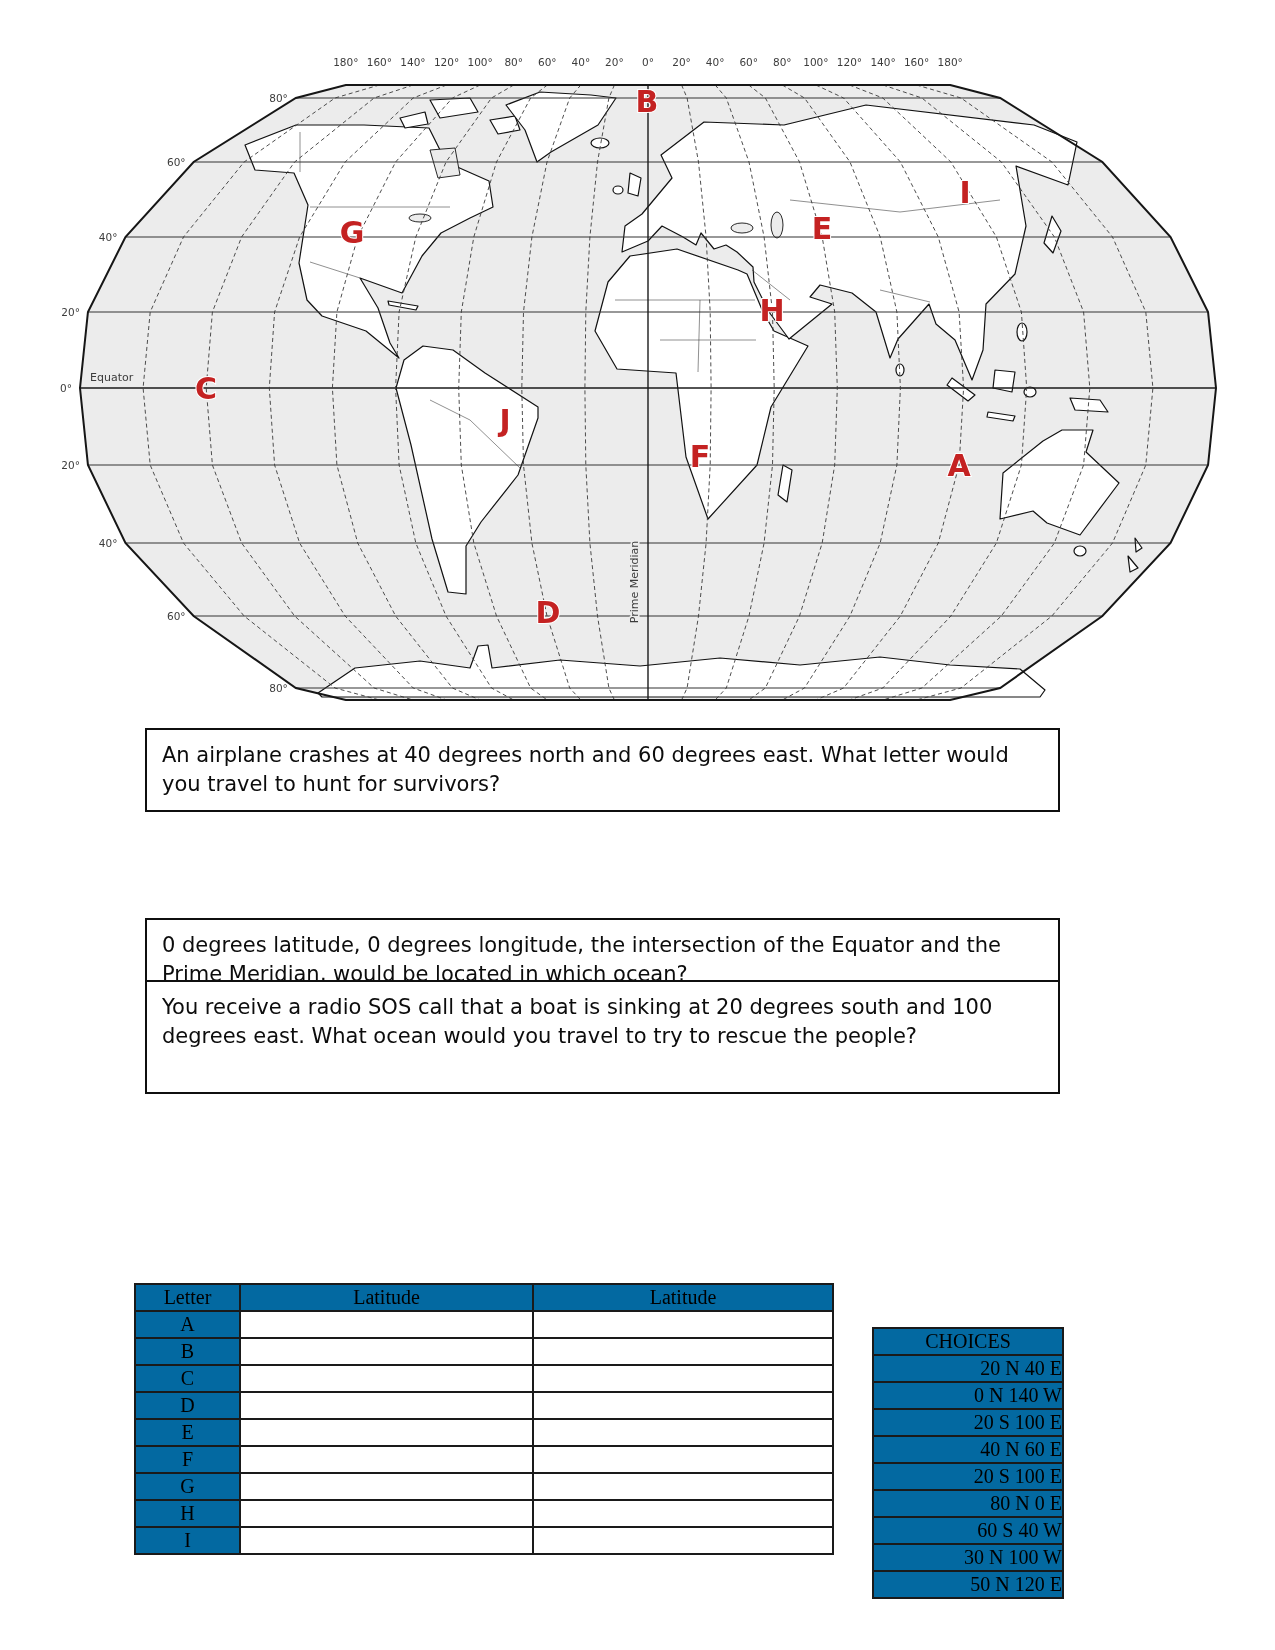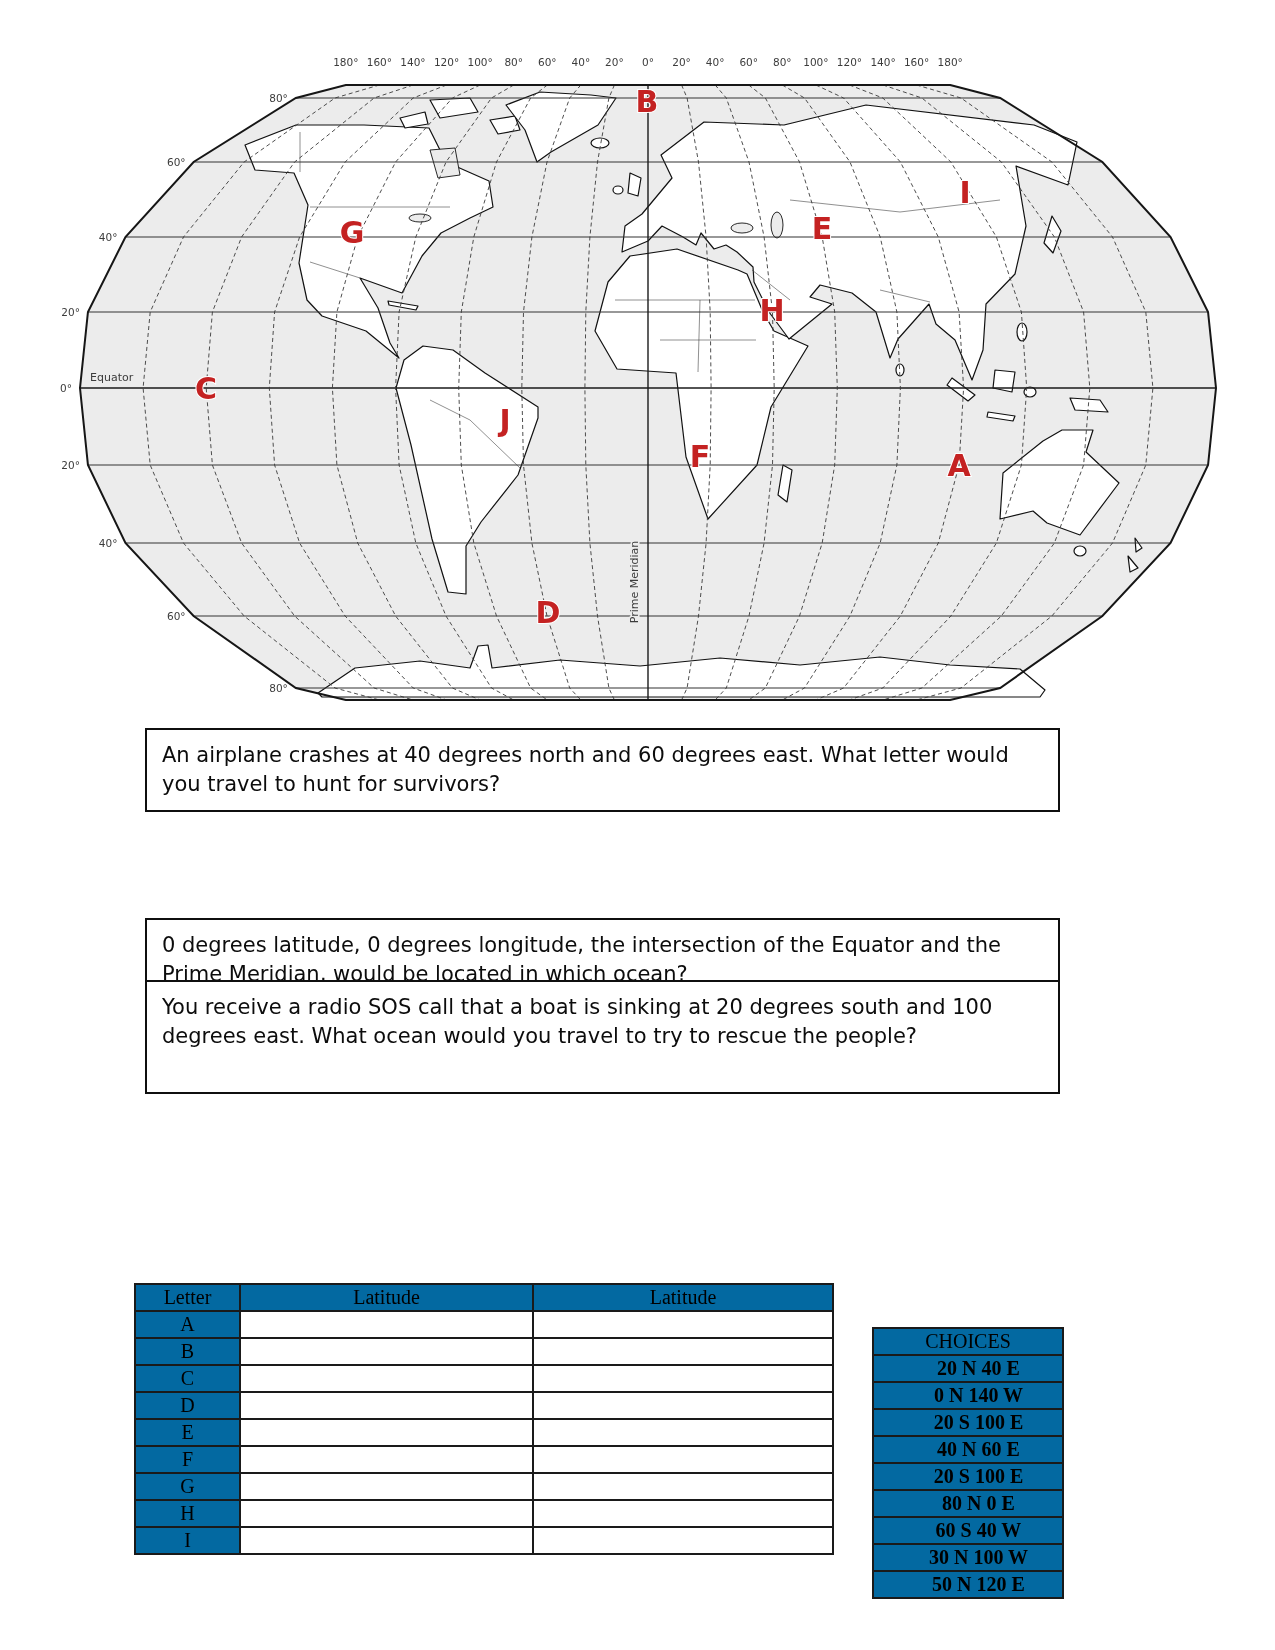--- a/index.html
+++ b/index.html
@@ -23,21 +23,21 @@
   #qbox-4{top:1162px;min-height:50px}
   
   table{position:absolute;border-collapse:collapse;background:#0369a1;
         font-family:"Liberation Serif",serif;font-size:20px;color:#000;table-layout:fixed;}
   th,td{border:2px solid #1a1a1a;height:25px;padding:0;overflow:hidden;white-space:nowrap;}
   th{font-weight:normal;text-align:center;}
   #answer-table{left:134px;top:1283px;width:700px;}
   #answer-table td{text-align:center;}
   #answer-table td.blank{background:#fff;}
   #choices-table{left:872px;top:1283px;width:192px;margin-top:44px;}
-  #choices-table td{text-align:center;padding-left:21px;font-weight:bold;}
+  #choices-table td{text-align:right;padding-left:21px;}
 </style>
 </head>
 <body>
 
 <div class="page">
 
   <div class="map-wrap">
     <svg id="map-svg" width="1275" height="720" viewBox="0 0 1275 720">
       <g id="map-base">
           <path d="M950.176,85L1000.1600000000001,98L1102.4,162L1170.56,237L1208.048,312L1216,388L1208.048,465L1170.56,543L1102.4,616L1000.1600000000001,688L950.176,700L345.82399999999996,700L295.84,688L193.59999999999997,616L125.43999999999994,543L87.952,465L80,388L87.952,312L125.43999999999994,237L193.59999999999997,162L295.84,98L345.82399999999996,85Z" fill="#ececec" stroke="none"></path>

